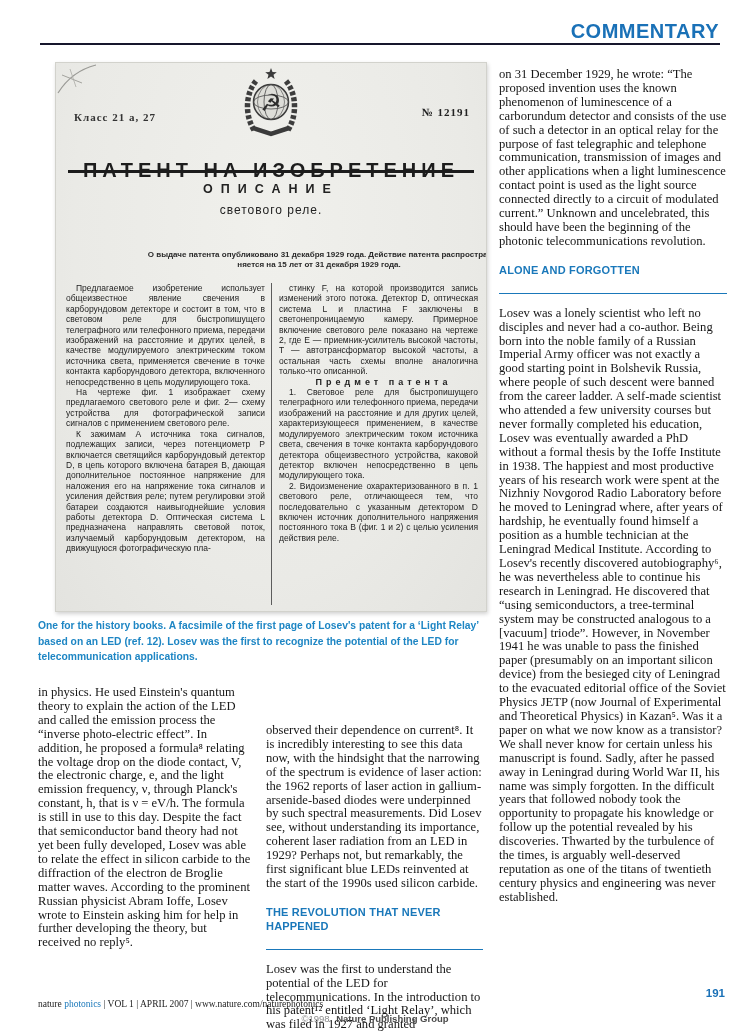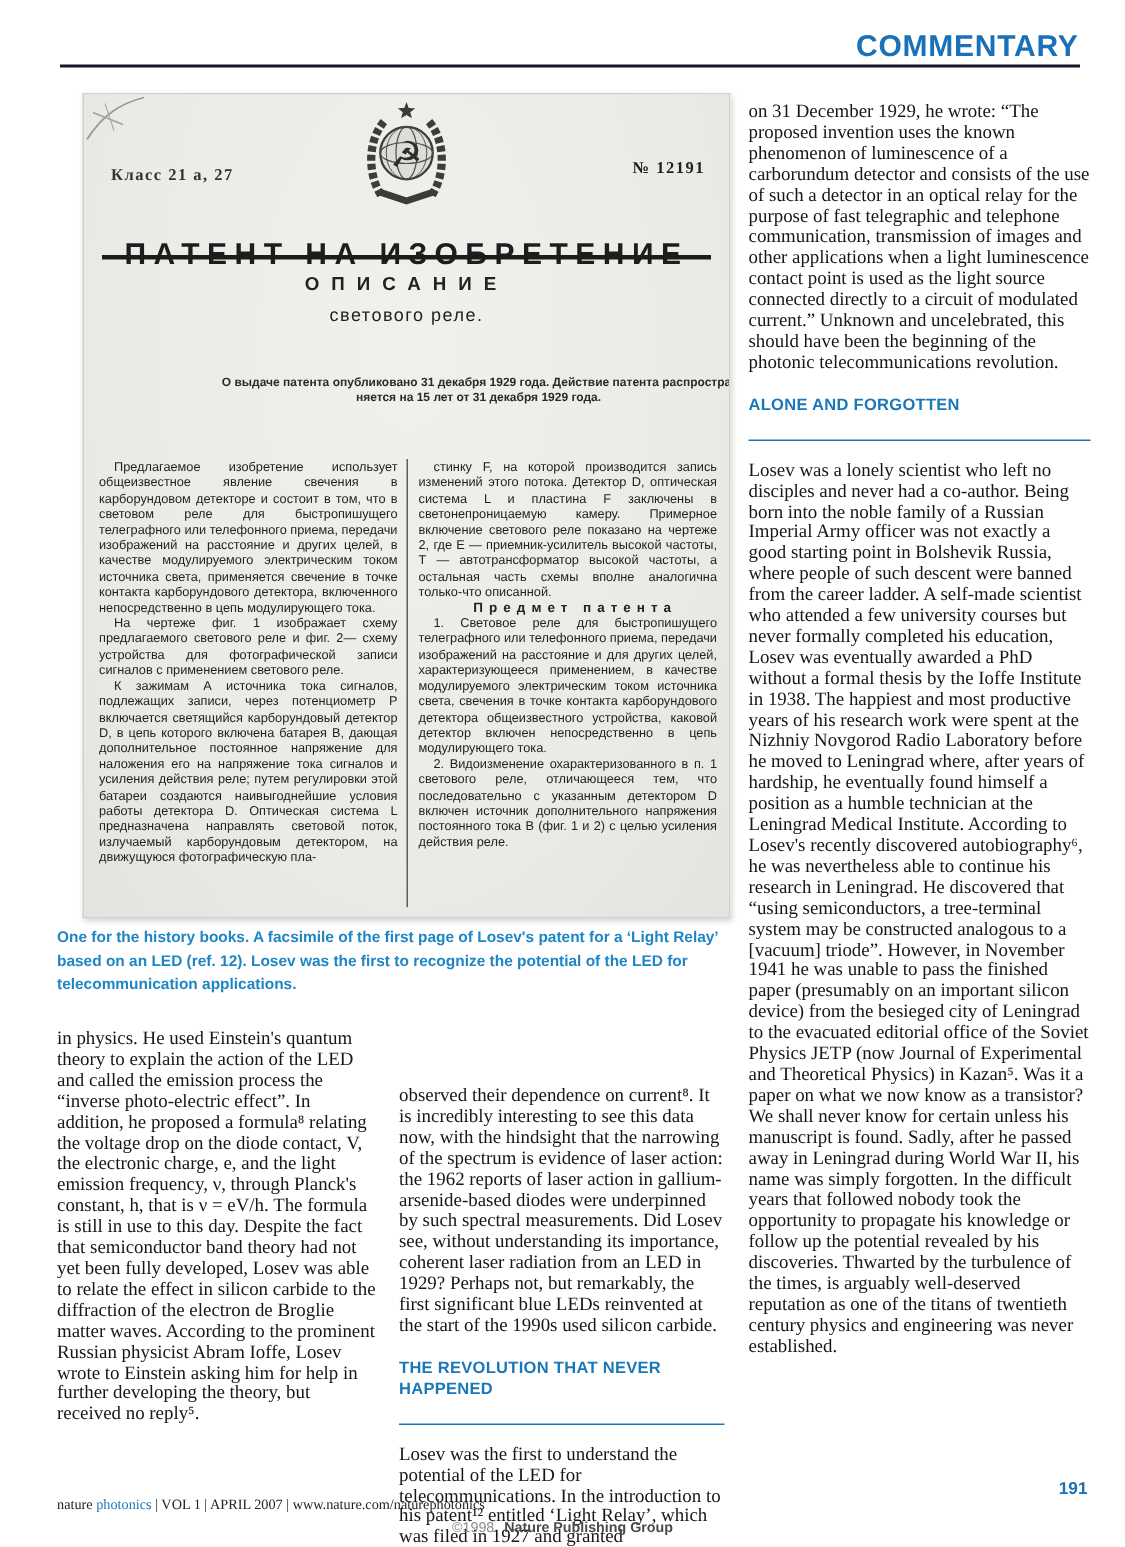--- a/index.html
+++ b/index.html
@@ -27,21 +27,21 @@
     font-weight:bold;font-size:20px;letter-spacing:5px;color:#1d1d1d;white-space:nowrap;margin-top:16px;}
   .p-title-rule{position:absolute;top:107px;left:12px;right:12px;height:3px;background:#1c1c1c;}
   .p-subtitle{position:absolute;top:119px;left:0;width:100%;text-align:center;
     font-weight:bold;font-size:12.5px;letter-spacing:8px;color:#222;}
   .p-subject{position:absolute;top:140px;left:0;width:100%;text-align:center;
     font-size:12px;letter-spacing:1px;color:#222;}
   .p-grant{position:absolute;top:160px;left:0;width:100%;text-align:center;
     font-weight:bold;font-size:9.3px;line-height:12px;color:#2a2a2a;}
   .p-publish{position:absolute;top:187px;left:0;width:100%;text-align:center;
     font-weight:bold;font-size:8px;line-height:10px;color:#2a2a2a;padding-left:48px;}
-  .p-columns{position:absolute;top:220px;left:10px;right:8px;bottom:6px;display:flex;overflow:hidden;margin-top:23px;}
+  .p-columns{position:absolute;top:220px;left:10px;right:8px;bottom:6px;display:flex;overflow:hidden;}
   .p-col{flex:1;font-size:8.5px;line-height:10.4px;text-align:justify;color:#222;}
   .p-col.left{padding-right:6px;border-right:1px solid #5c5c5c;}
   .p-col.right{padding-left:7px;}
   .p-col p{margin:0;text-indent:10px;}
   .p-claim-heading{text-align:center;font-weight:bold;letter-spacing:4px;font-size:9px;
     margin:7px 0 6px;text-indent:0;}
 
   
   .fig-caption{position:absolute;left:38px;top:618px;width:452px;
     font-family:"Liberation Sans",sans-serif;font-weight:bold;font-size:10.3px;

